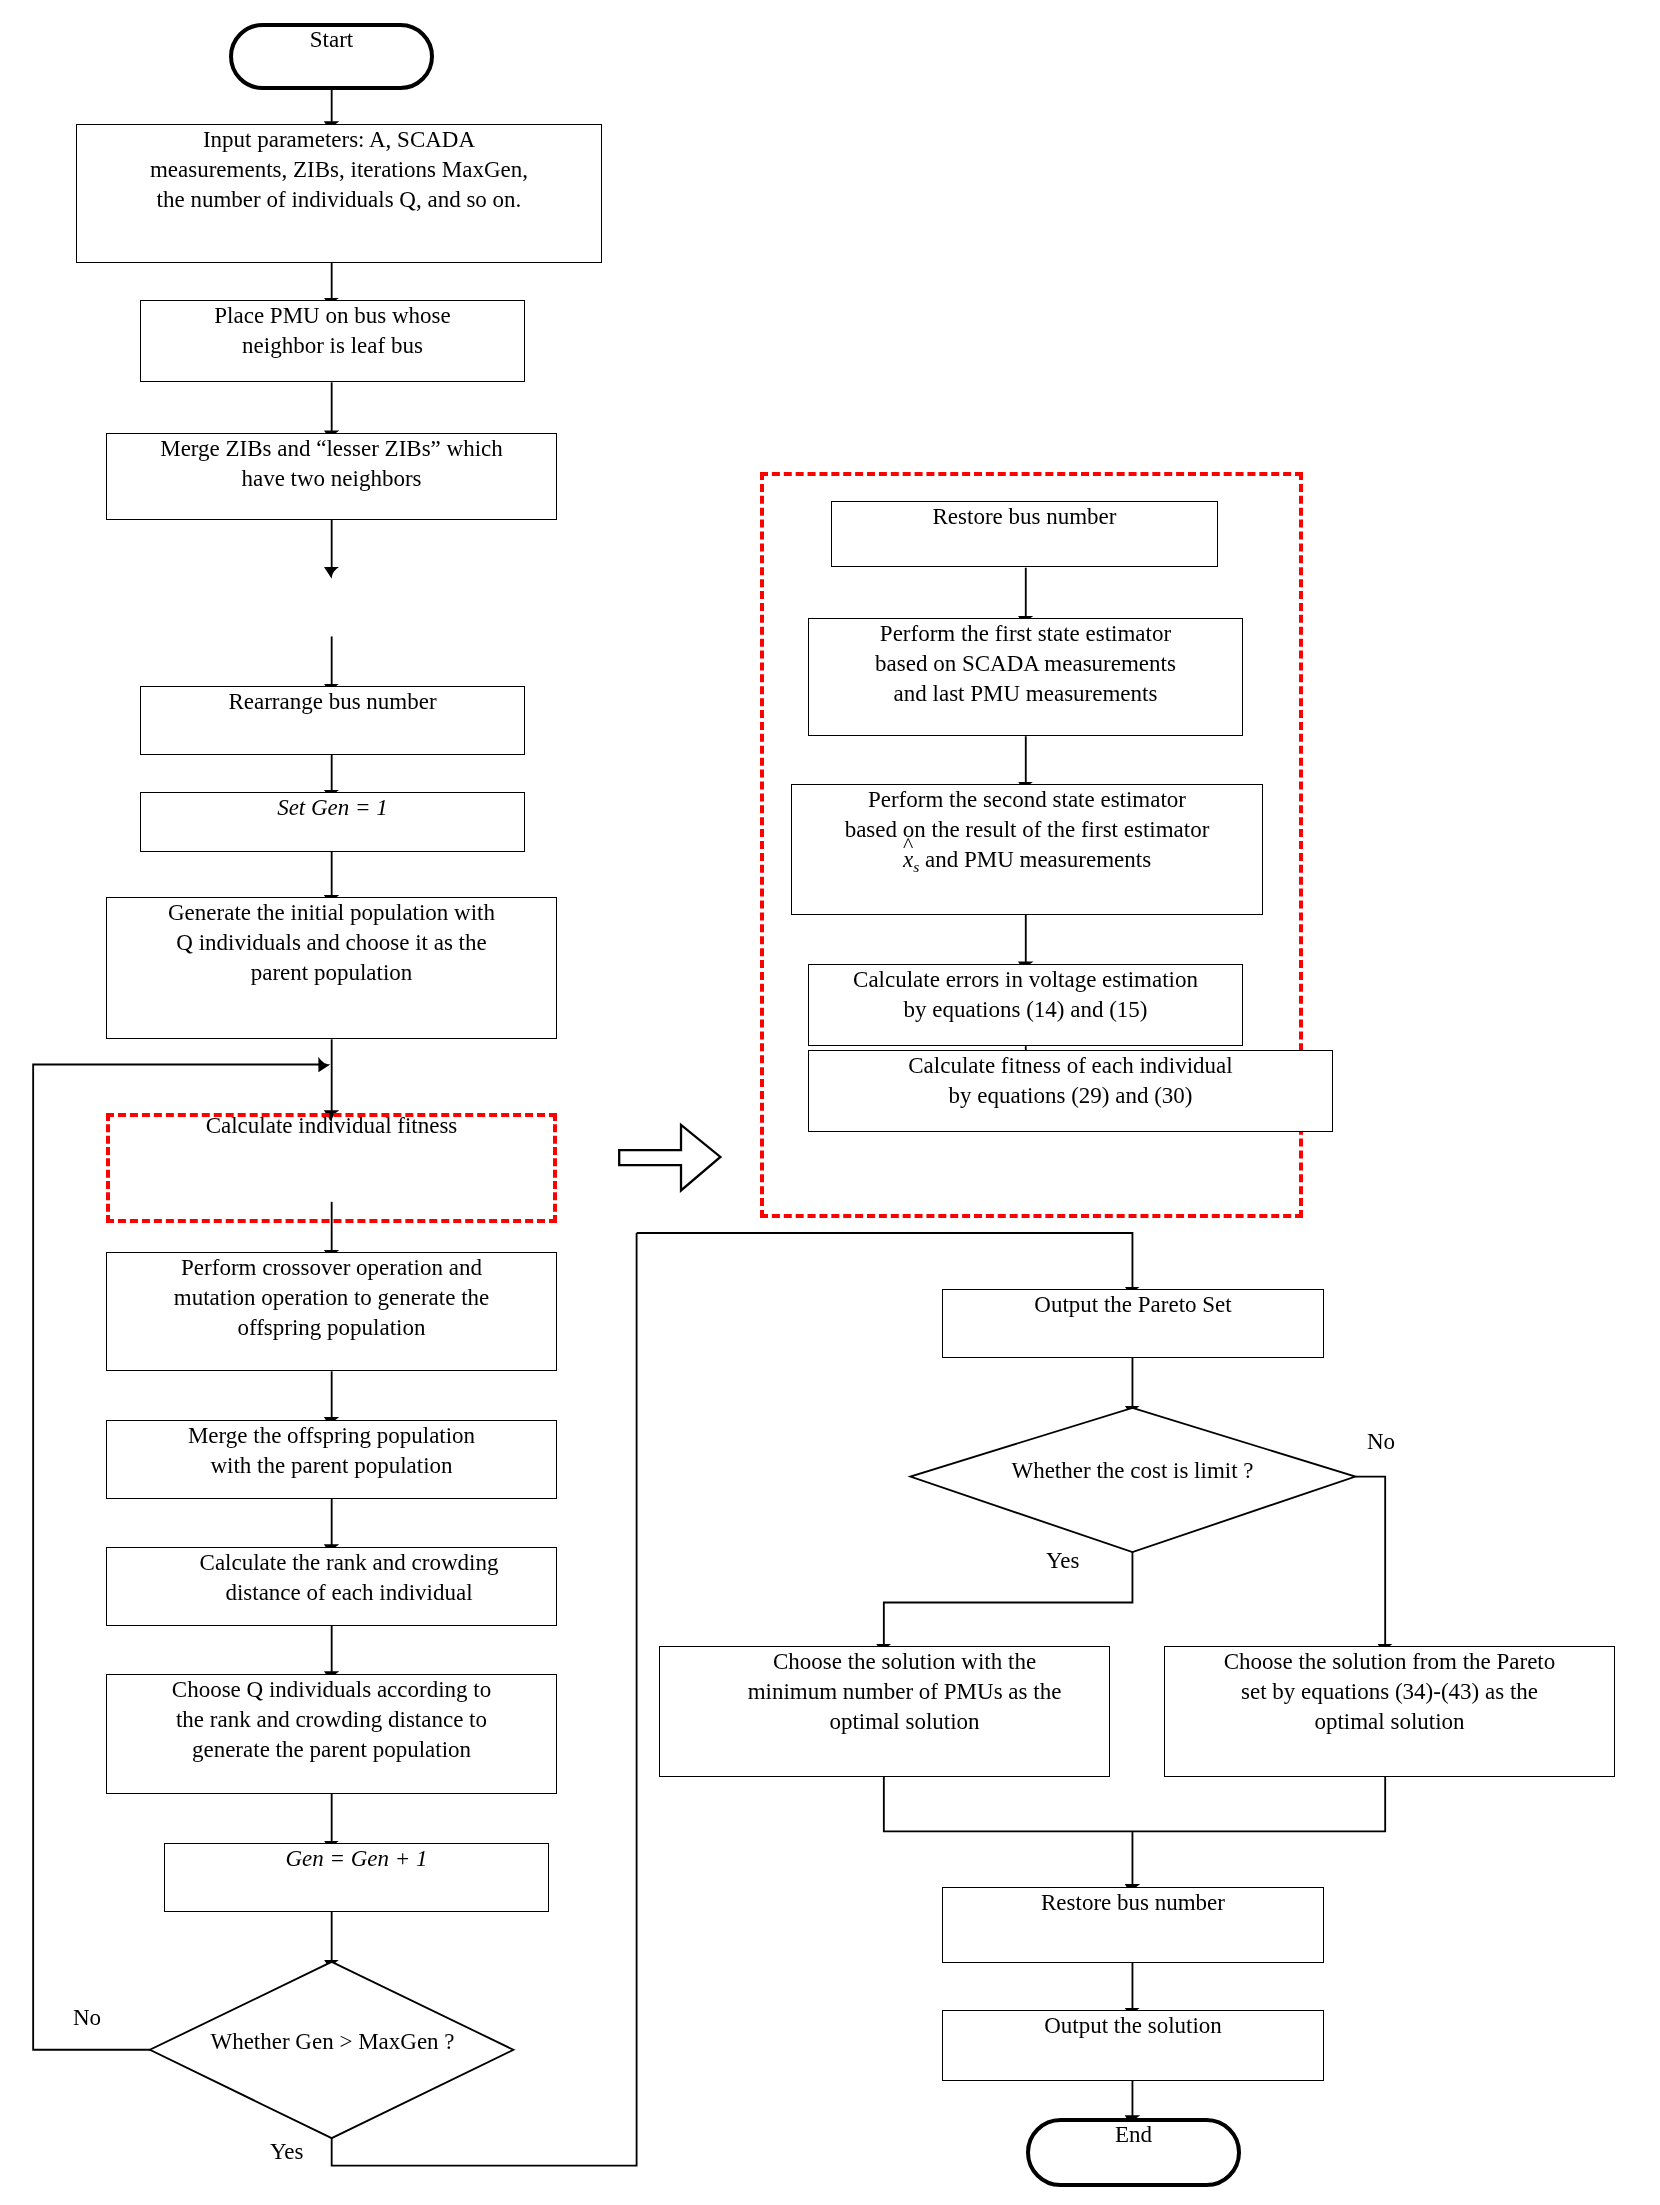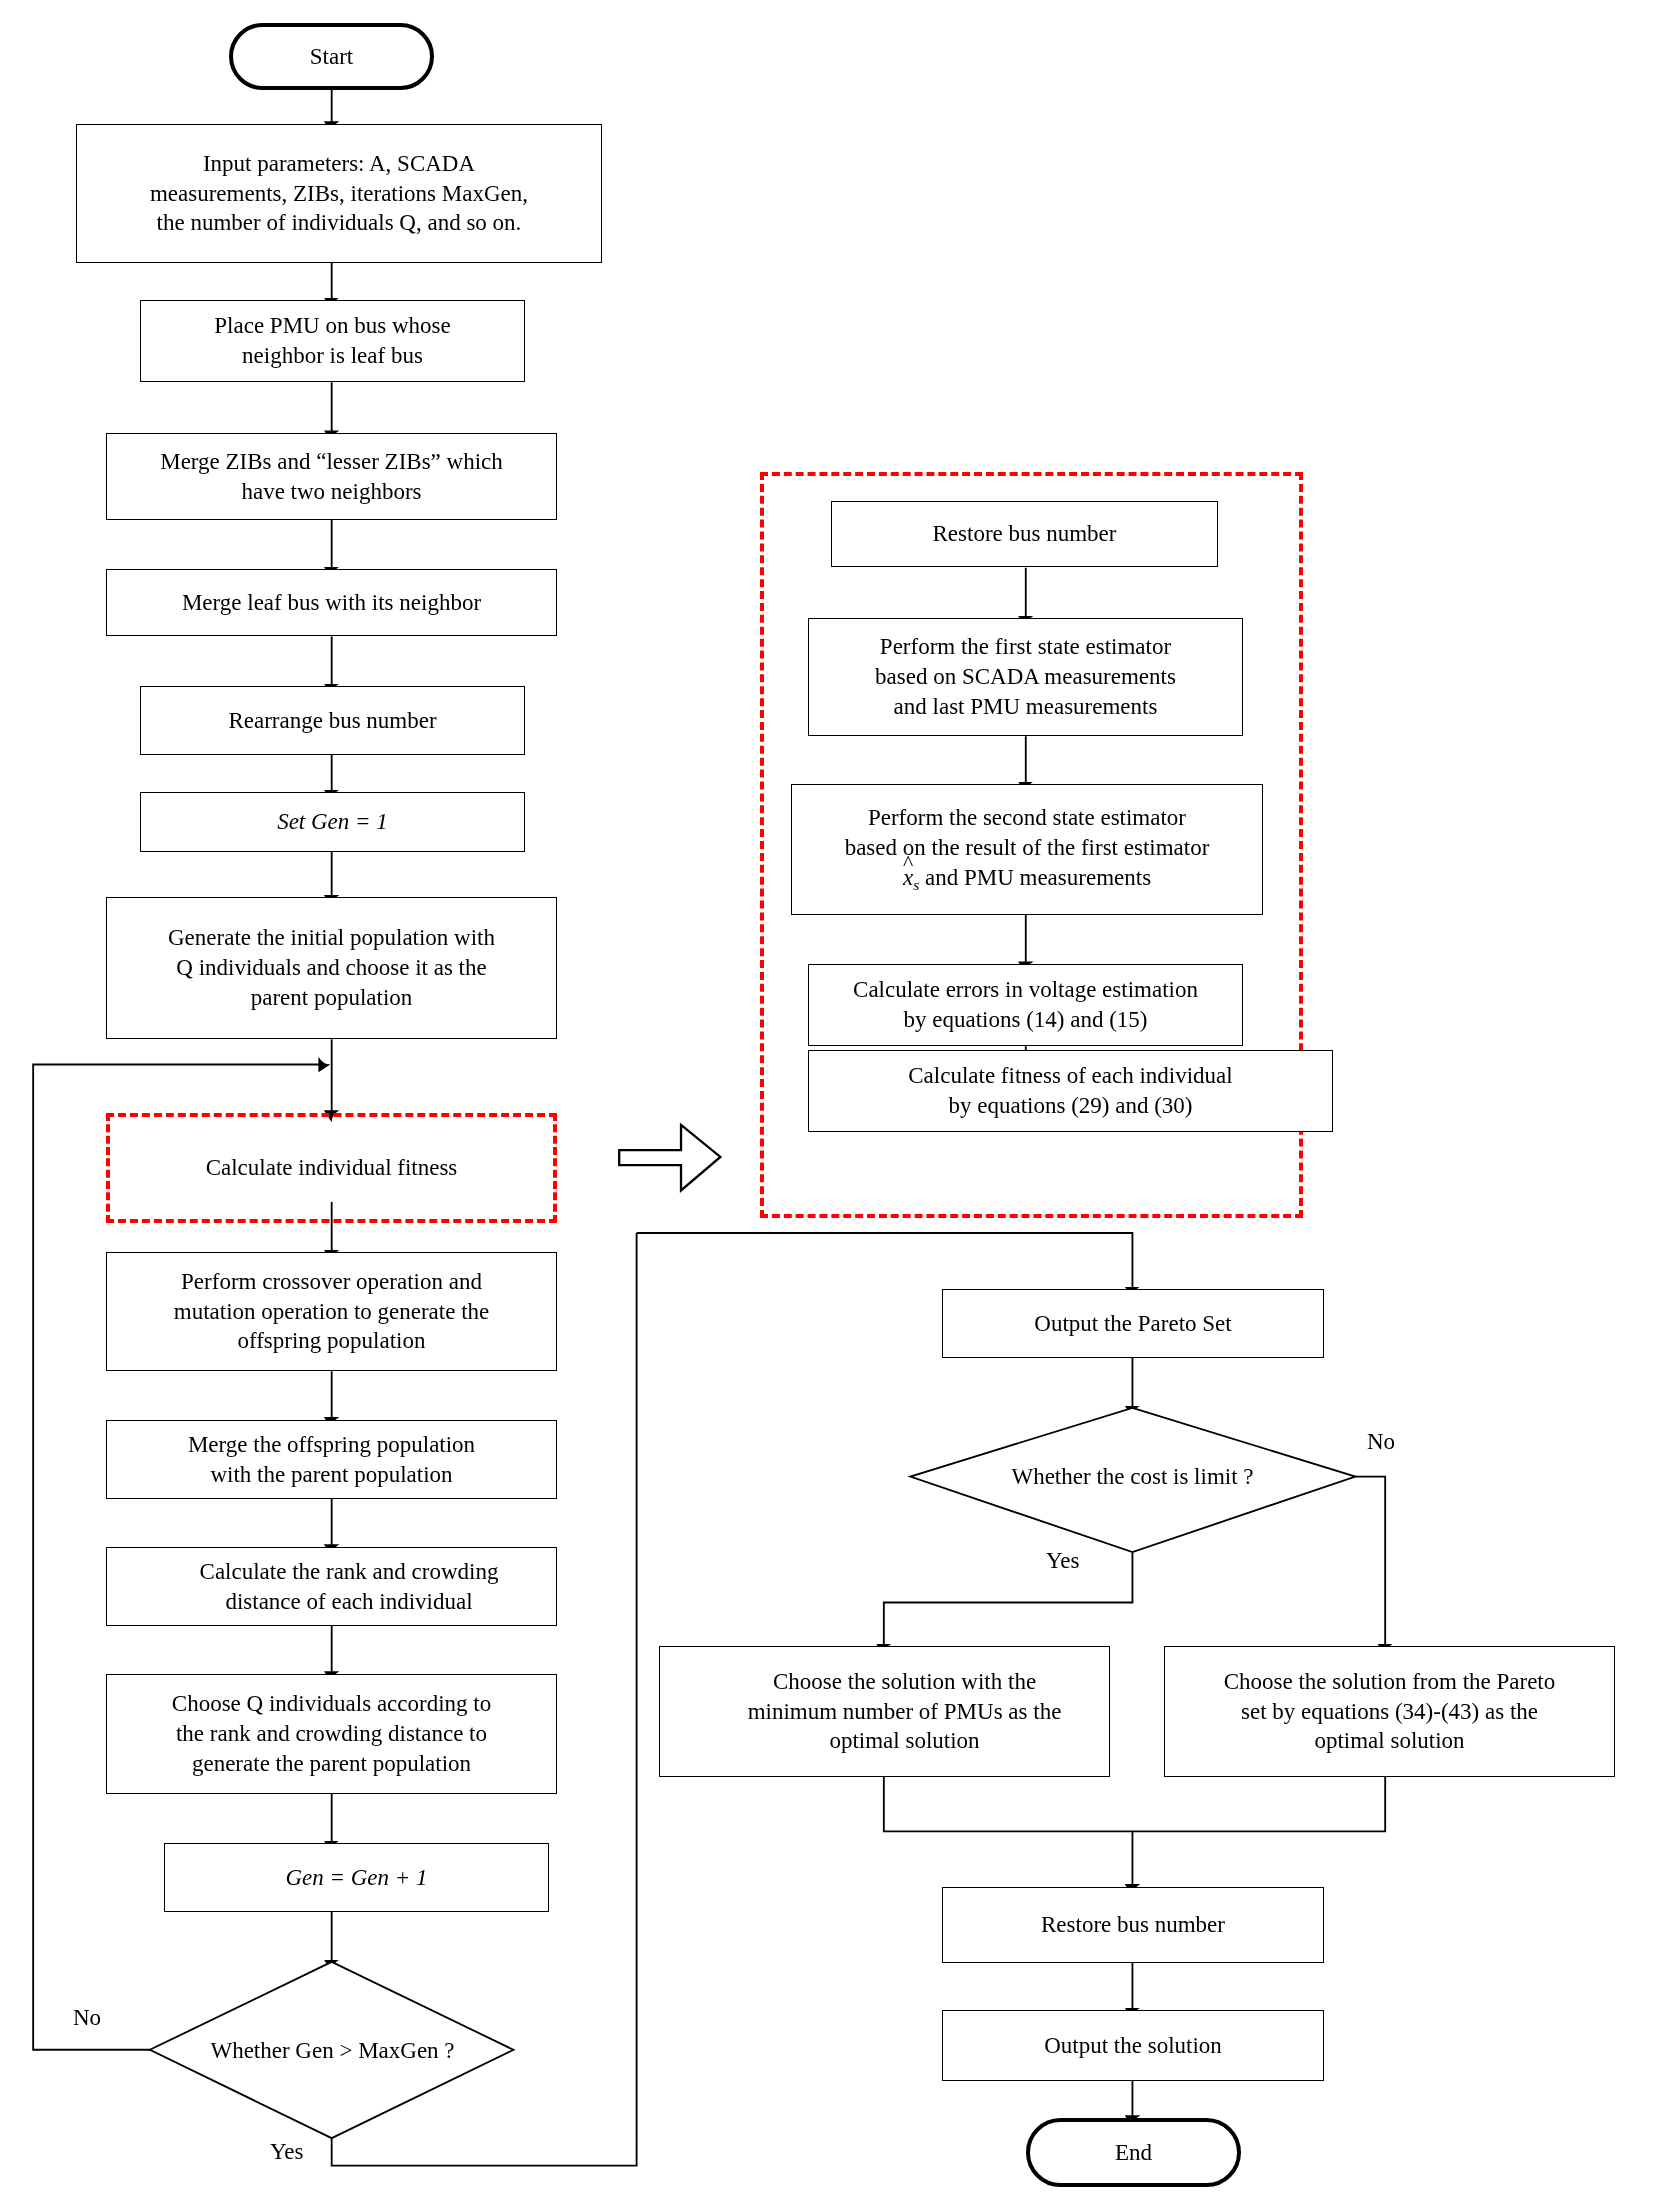--- a/index.html
+++ b/index.html
@@ -3,21 +3,21 @@
 <meta charset="utf-8">
 <style>
   html,body{margin:0;padding:0;background:#ffffff;}
   #root{
     position:relative;
     width:1661px;height:2205px;
     background:#ffffff;
     font-family:"Liberation Serif", serif;
   }
   svg.layer{position:absolute;top:0;left:0;width:1661px;height:2205px;}
-  .node{position:absolute;box-sizing:border-box;display:flex;align-items:center;justify-content:center;text-align:center;}
+  .node{position:absolute;box-sizing:border-box;display:flex;align-items:flex-start;justify-content:center;text-align:center;}
   .proc{
     border:1.4px solid #000;background:#fff;
   }
   .proc .txt{padding:0 6.4px;line-height:1.30;}
   .term{
     border:4.1px solid #000;background:#fff;border-radius:44px;
   }
   .dashbox{
     border:4.6px dashed #ff0000;background:transparent;
   }
@@ -114,25 +114,20 @@
     </div>
   </div>
 
   <div class="node proc" style="left:106px;top:433px;width:451px;height:87px;">
     <div class="txt">
       <div class="t"><span>Merge ZIBs and “lesser ZIBs” which</span></div>
       <div class="t"><span>have two neighbors</span></div>
     </div>
   </div>
 
-  <div class="node proc" style="left:106px;top:569px;width:451px;height:67px;">
-    <div class="txt">
-      <div class="t"><span>Merge  leaf bus with its neighbor</span></div>
-    </div>
-  </div>
 
   <div class="node proc" style="left:140px;top:686px;width:385px;height:69px;">
     <div class="txt">
       <div class="t"><span>Rearrange bus number</span></div>
     </div>
   </div>
 
   <div class="node proc" style="left:140px;top:792px;width:385px;height:60px;">
     <div class="txt">
       <div class="t it"><span>Set Gen = 1</span></div>

